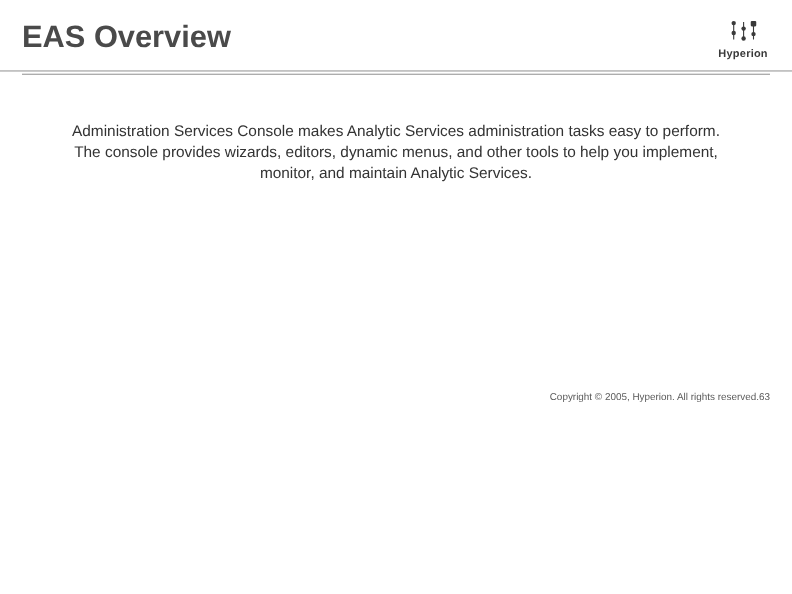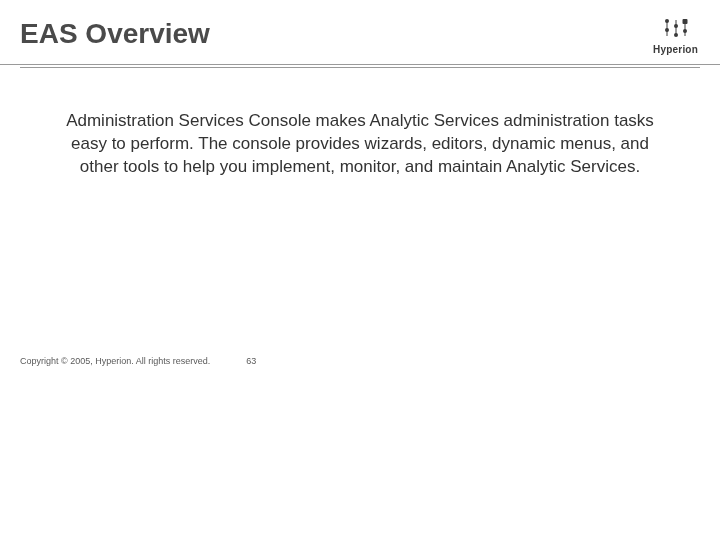--- a/index.html
+++ b/index.html
@@ -53,34 +53,33 @@
     border-top: 1px solid #9a9a9a;
     margin-left: 20px;
     margin-right: 20px;
   }
   .body {
     padding: 42px 60px 0 60px;
     text-align: center;
   }
   .body p {
     margin: 0;
-    font-size: 17px;
+    font-size: 14px;
     line-height: 1.35;
     color: #333333;
   }
   .footer {
     position: absolute;
     left: 0;
     right: 0;
     bottom: 18px;
     padding: 0 20px;
     display: flex;
-    justify-content: flex-start;
+    justify-content: flex-end;
     align-items: flex-end;
-    gap: 36px;
   }
   .copyright {
     font-size: 9px;
     color: #5a5a5a;
   }
   .page-number {
     font-size: 9px;
     color: #5a5a5a;
   }
 </style>

